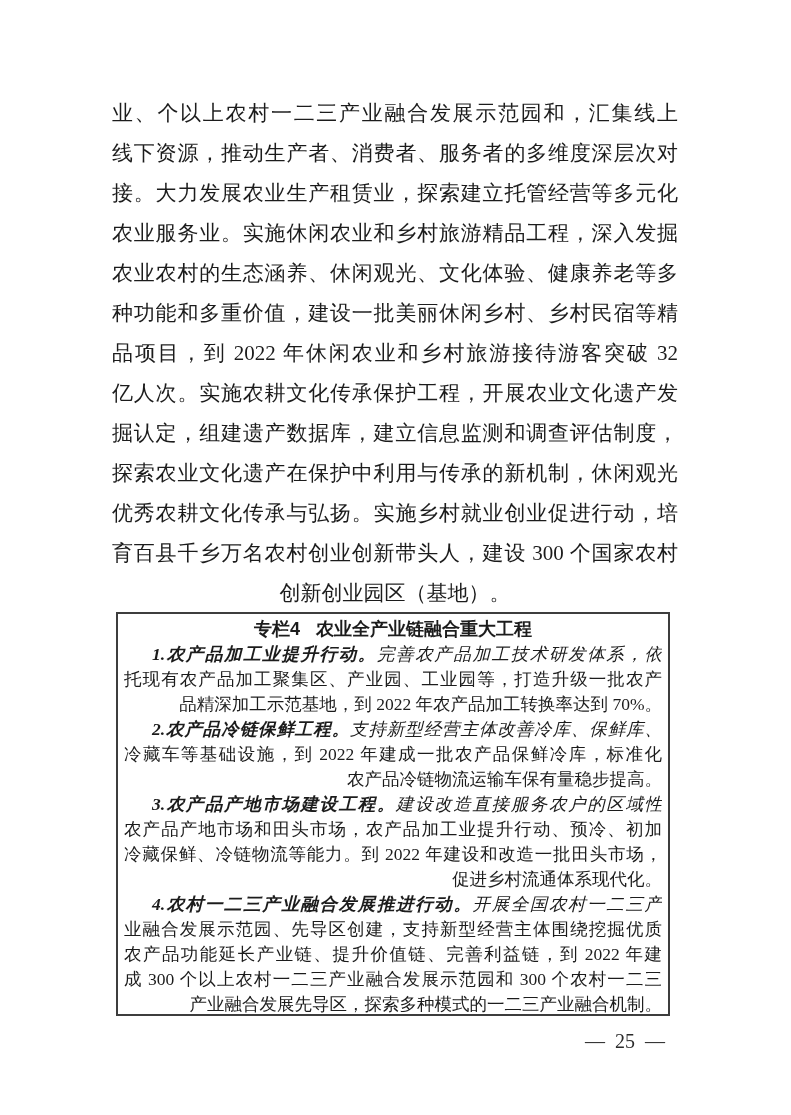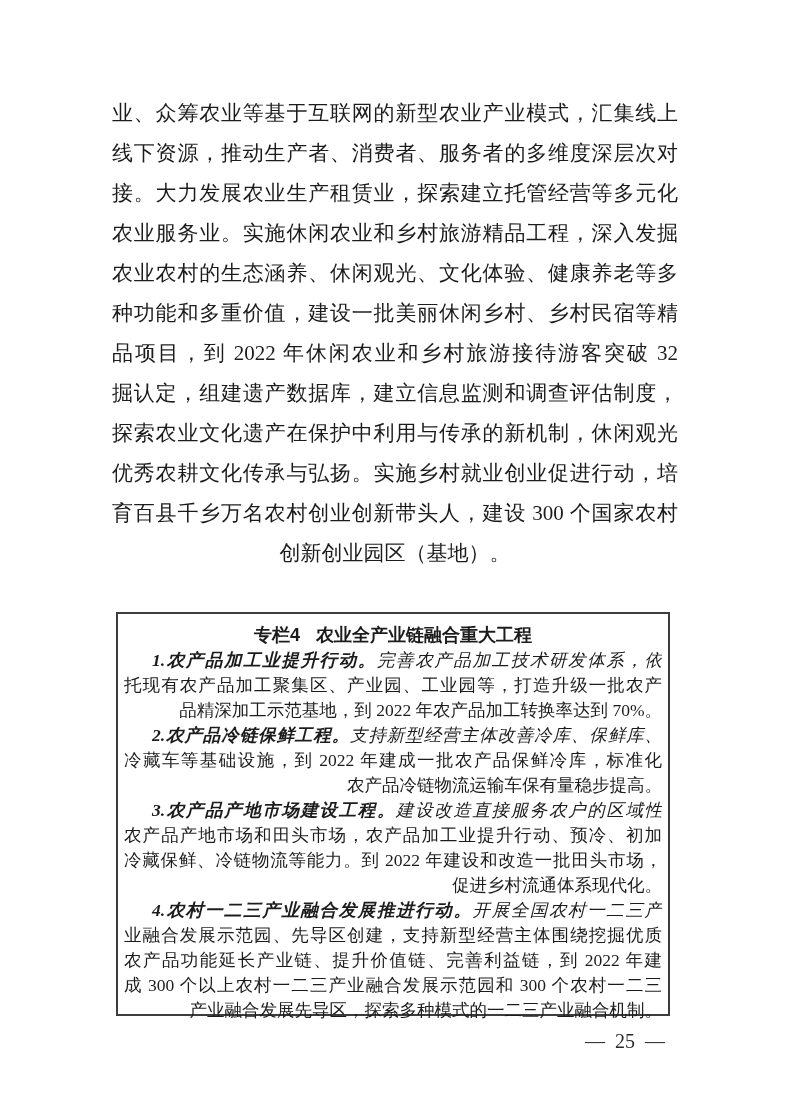--- a/index.html
+++ b/index.html
@@ -34,21 +34,21 @@
   }
   
   .panel {
     position: absolute;
     left: 116px;
     top: 612px;
     width: 554px;
     height: 404px;
     box-sizing: border-box;
     border: 2px solid #3d3d3d;
-    padding: 8px 6px;
+    padding: 2px 6px;
     font-size: 17.5px;
   }
   .panel-title {
     text-align: center;
     line-height: 26px;
     height: 26px;
     overflow: hidden;
     font-family: "Liberation Sans", sans-serif;
     font-weight: bold;
     font-size: 18px;
@@ -78,27 +78,28 @@
     text-align: right;
   }
   .page-number span { margin: 0 5px; }
 </style>
 </head>
 <body>
 
 <div class="page" style="background: rgb(255, 255, 255); color: rgb(28, 28, 28);">
 
   <div class="body-text">
-      <div class="bline">业、众筹农业等基于互联网的新型农业产业模式，汇集线上</div>
+      <div class="bline">业、个以上农村一二三产业融合发展示范园和，汇集线上</div>
       <div class="bline">线下资源，推动生产者、消费者、服务者的多维度深层次对</div>
       <div class="bline">接。大力发展农业生产租赁业，探索建立托管经营等多元化</div>
       <div class="bline">农业服务业。实施休闲农业和乡村旅游精品工程，深入发掘</div>
       <div class="bline">农业农村的生态涵养、休闲观光、文化体验、健康养老等多</div>
       <div class="bline">种功能和多重价值，建设一批美丽休闲乡村、乡村民宿等精</div>
       <div class="bline">品项目，到 2022 年休闲农业和乡村旅游接待游客突破 32</div>
+      <div class="bline">亿人次。实施农耕文化传承保护工程，开展农业文化遗产发</div>
       <div class="bline">掘认定，组建遗产数据库，建立信息监测和调查评估制度，</div>
       <div class="bline">探索农业文化遗产在保护中利用与传承的新机制，休闲观光</div>
       <div class="bline">优秀农耕文化传承与弘扬。实施乡村就业创业促进行动，培</div>
       <div class="bline">育百县千乡万名农村创业创新带头人，建设 300 个国家农村</div>
       <div class="bline last">创新创业园区（基地）。</div>
     </div>
 
   <div class="panel" style="border-color: rgb(61, 61, 61);">
     <div class="panel-title">
       <span class="panel-label">专栏4</span><span class="panel-title-text">农业全产业链融合重大工程</span>

